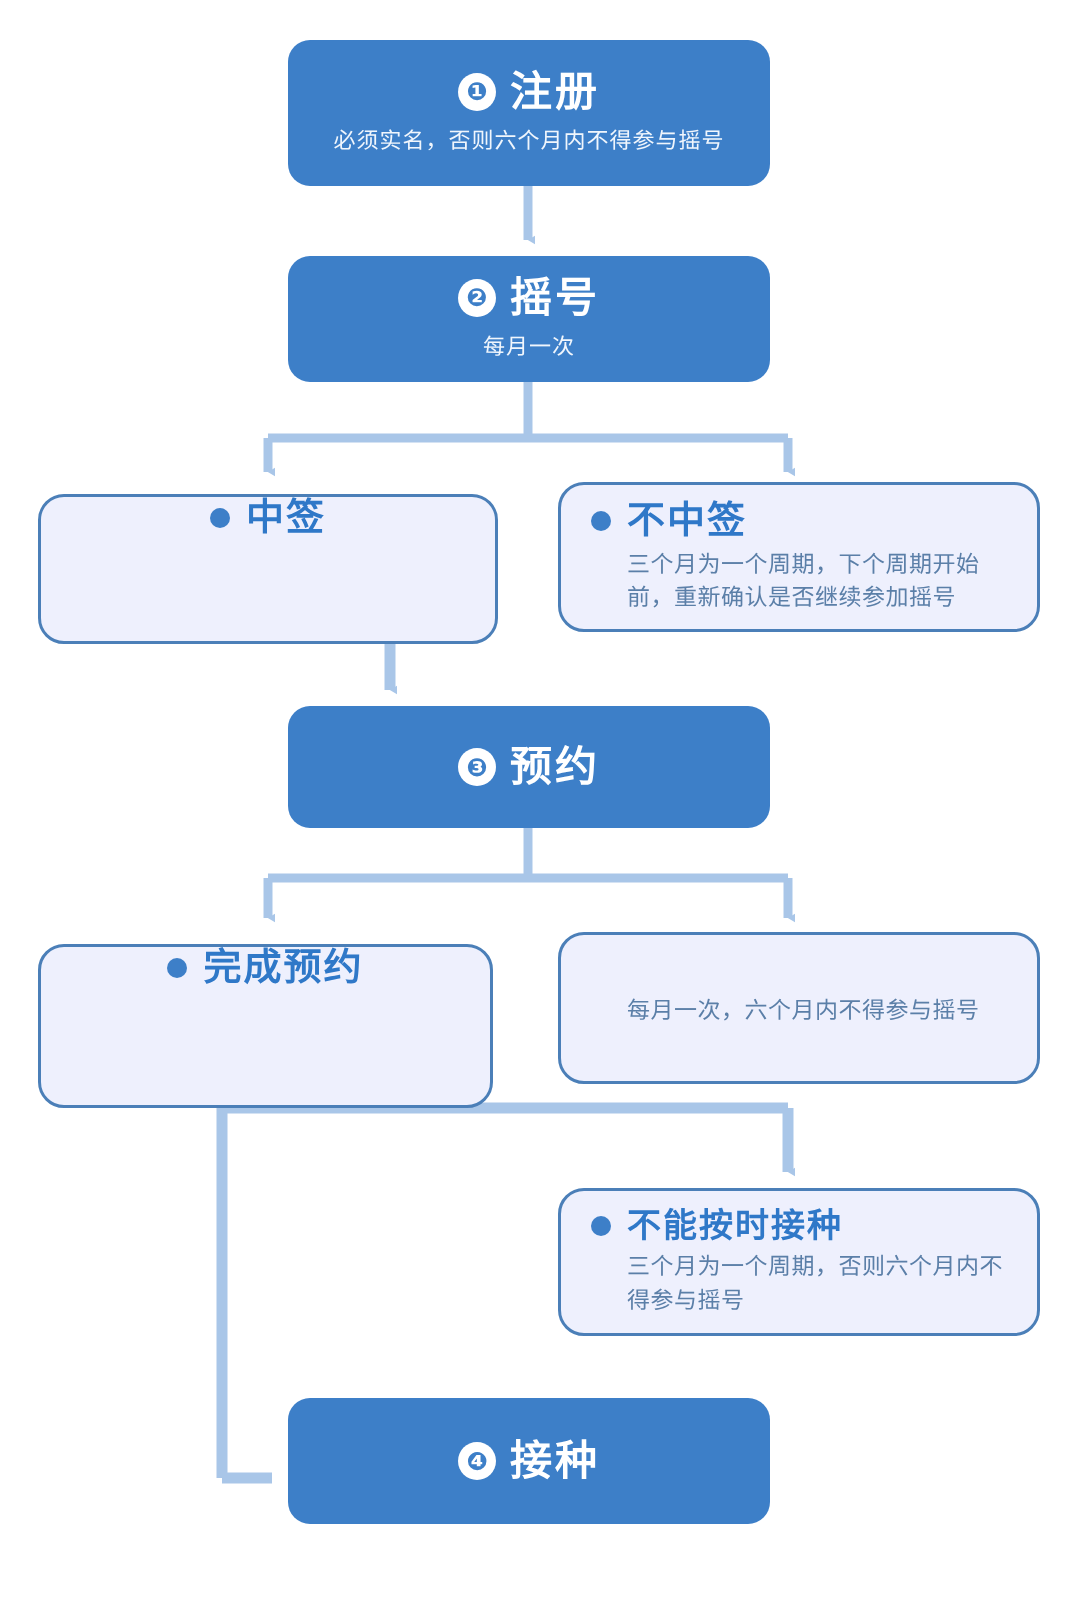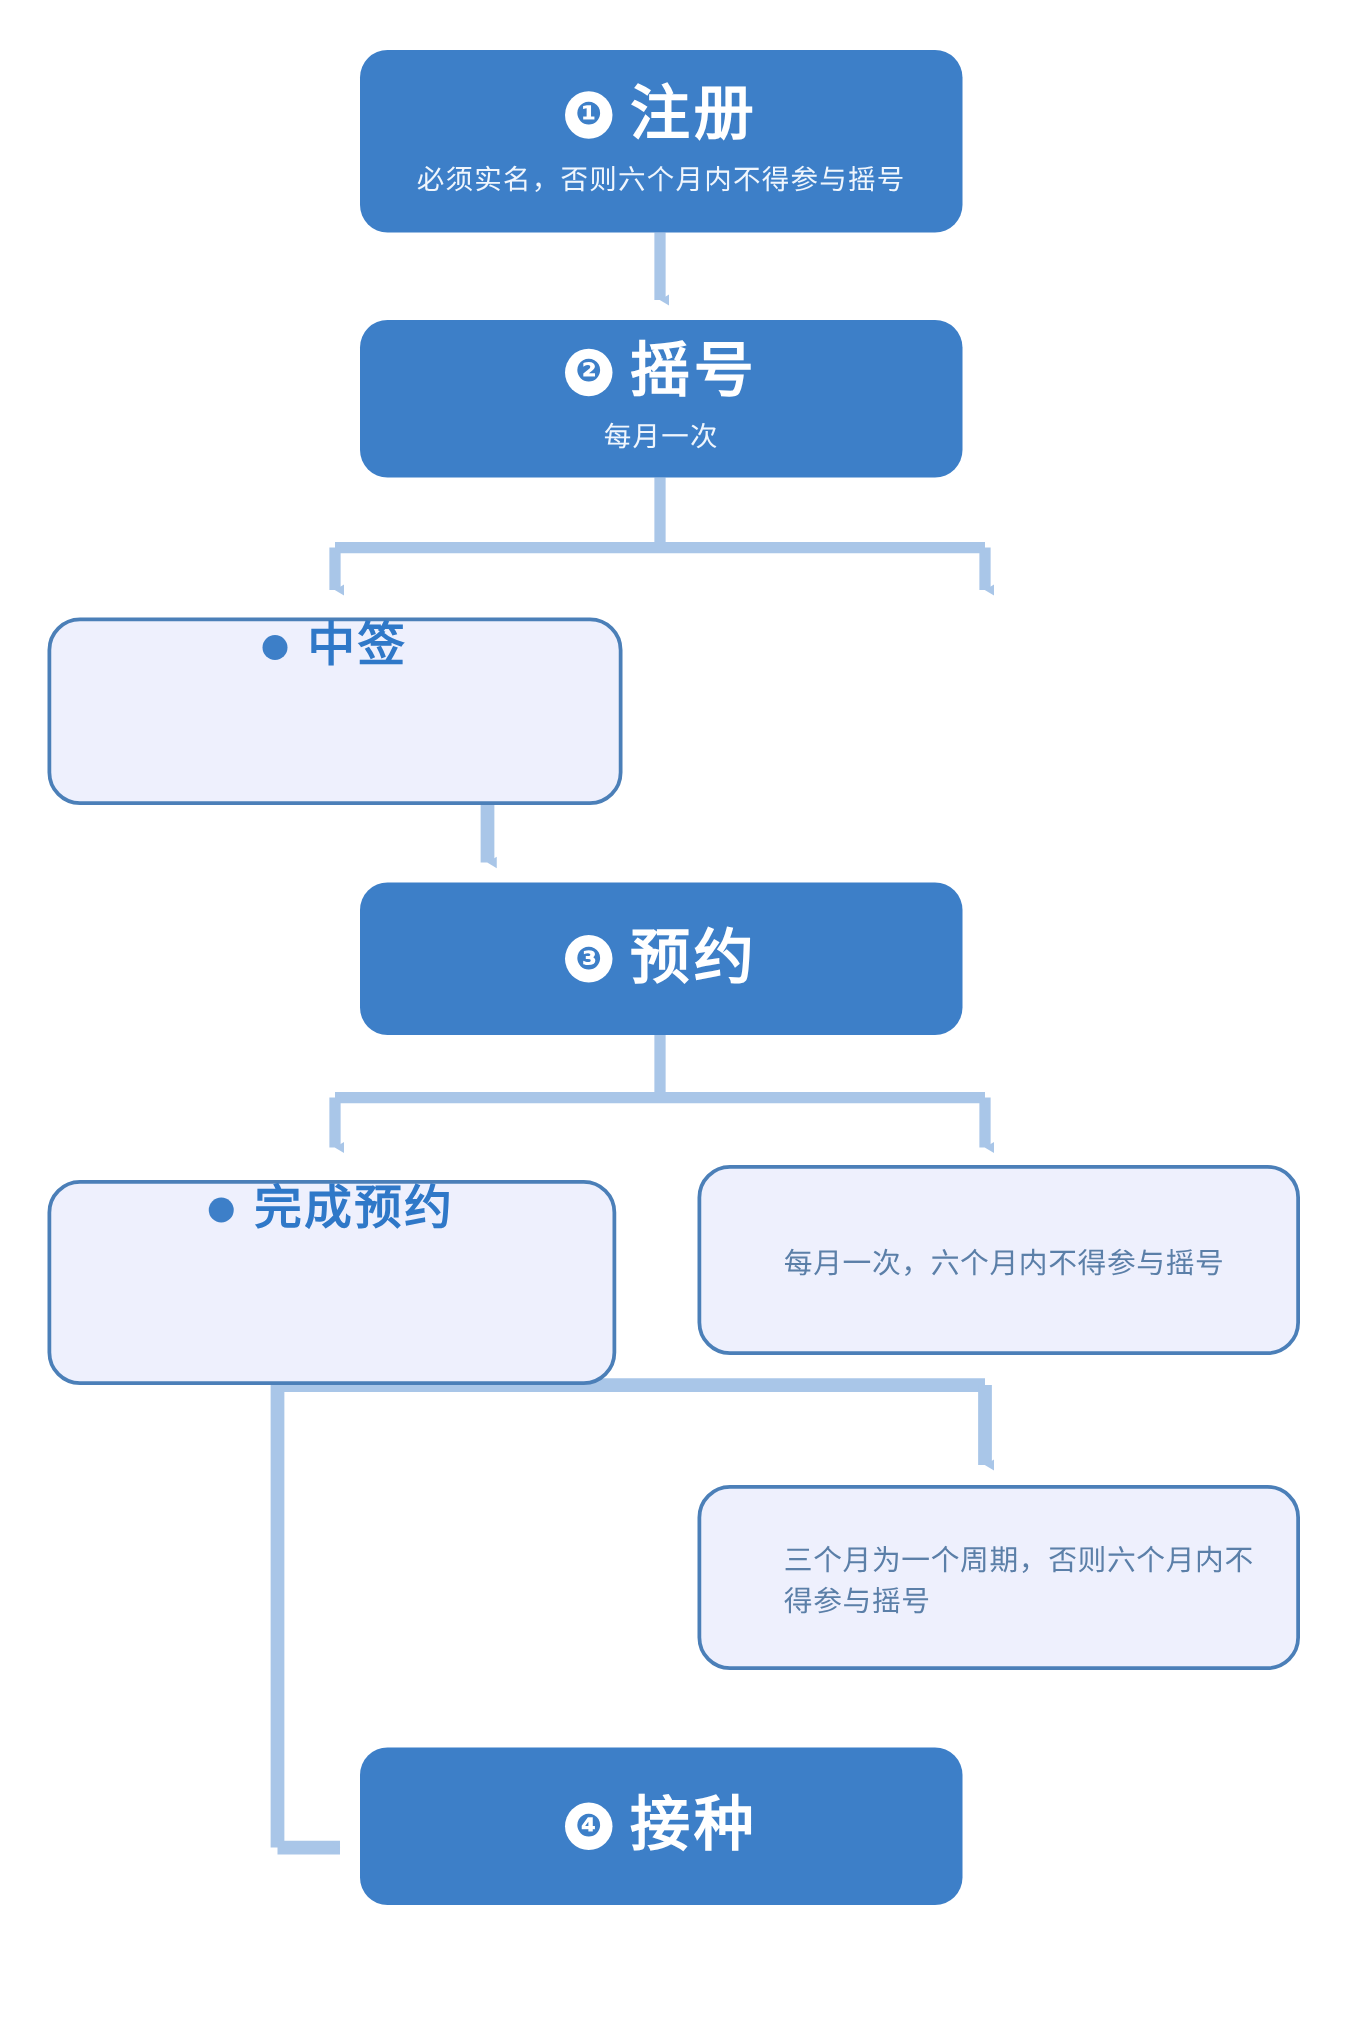--- a/index.html
+++ b/index.html
@@ -55,21 +55,21 @@
     height: 38px;
     border-radius: 50%;
     background: #ffffff;
     color: #3d7fc8;
     font-size: 25px;
     font-weight: bold;
     line-height: 1;
     flex: 0 0 auto;
   }
   .step-title {
-    font-size: 48px;
+    font-size: 42px;
     font-weight: bold;
     letter-spacing: 3px;
     color: #ffffff;
   }
   .step-sub {
     margin-top: 14px;
     font-size: 22px;
     color: #f0f6fd;
     letter-spacing: 1px;
     line-height: 1.3;
@@ -190,40 +190,51 @@
     <div class="step-sub">每月一次</div>
   </div>
 
   <div class="outcome-box outcome-centered" style="left:38px; top:482px; width:460px; height:150px;">
     <div class="outcome-head">
       <span class="bullet-dot"></span>
       <span class="outcome-title">中签</span>
     </div>
   </div>
 
+  <div class="outcome-box outcome-left" style="left:558px; top:482px; width:482px; height:150px;">
+    <div class="outcome-head">
+      <span class="bullet-dot"></span>
+      <span class="outcome-title">不中签</span>
+    </div>
+    <div class="outcome-desc">三个月为一个周期，下个周期开始前，重新确认是否继续参加摇号</div>
+  </div>
 
   <div class="step-box" style="left:288px; top:706px; width:482px; height:122px;">
     <div class="step-heading">
       <span class="step-num">❸</span>
       <span class="step-title">预约</span>
     </div>
   </div>
 
   <div class="outcome-box outcome-centered" style="left:38px; top:932px; width:455px; height:164px;">
     <div class="outcome-head">
       <span class="bullet-dot"></span>
       <span class="outcome-title">完成预约</span>
     </div>
   </div>
 
   <div class="outcome-box outcome-left" style="left:558px; top:932px; width:482px; height:152px;">
     <div class="outcome-desc">每月一次，六个月内不得参与摇号</div>
   </div>
 
   <div class="outcome-box outcome-left" style="left:558px; top:1188px; width:482px; height:148px;">
+    <div class="outcome-head">
+      <span class="bullet-dot"></span>
+      <span class="outcome-title outcome-title-sm">不能按时接种</span>
+    </div>
     <div class="outcome-desc">三个月为一个周期，否则六个月内不得参与摇号</div>
   </div>
 
   <div class="step-box" style="left:288px; top:1398px; width:482px; height:126px;">
     <div class="step-heading">
       <span class="step-num">❹</span>
       <span class="step-title">接种</span>
     </div>
   </div>
 

